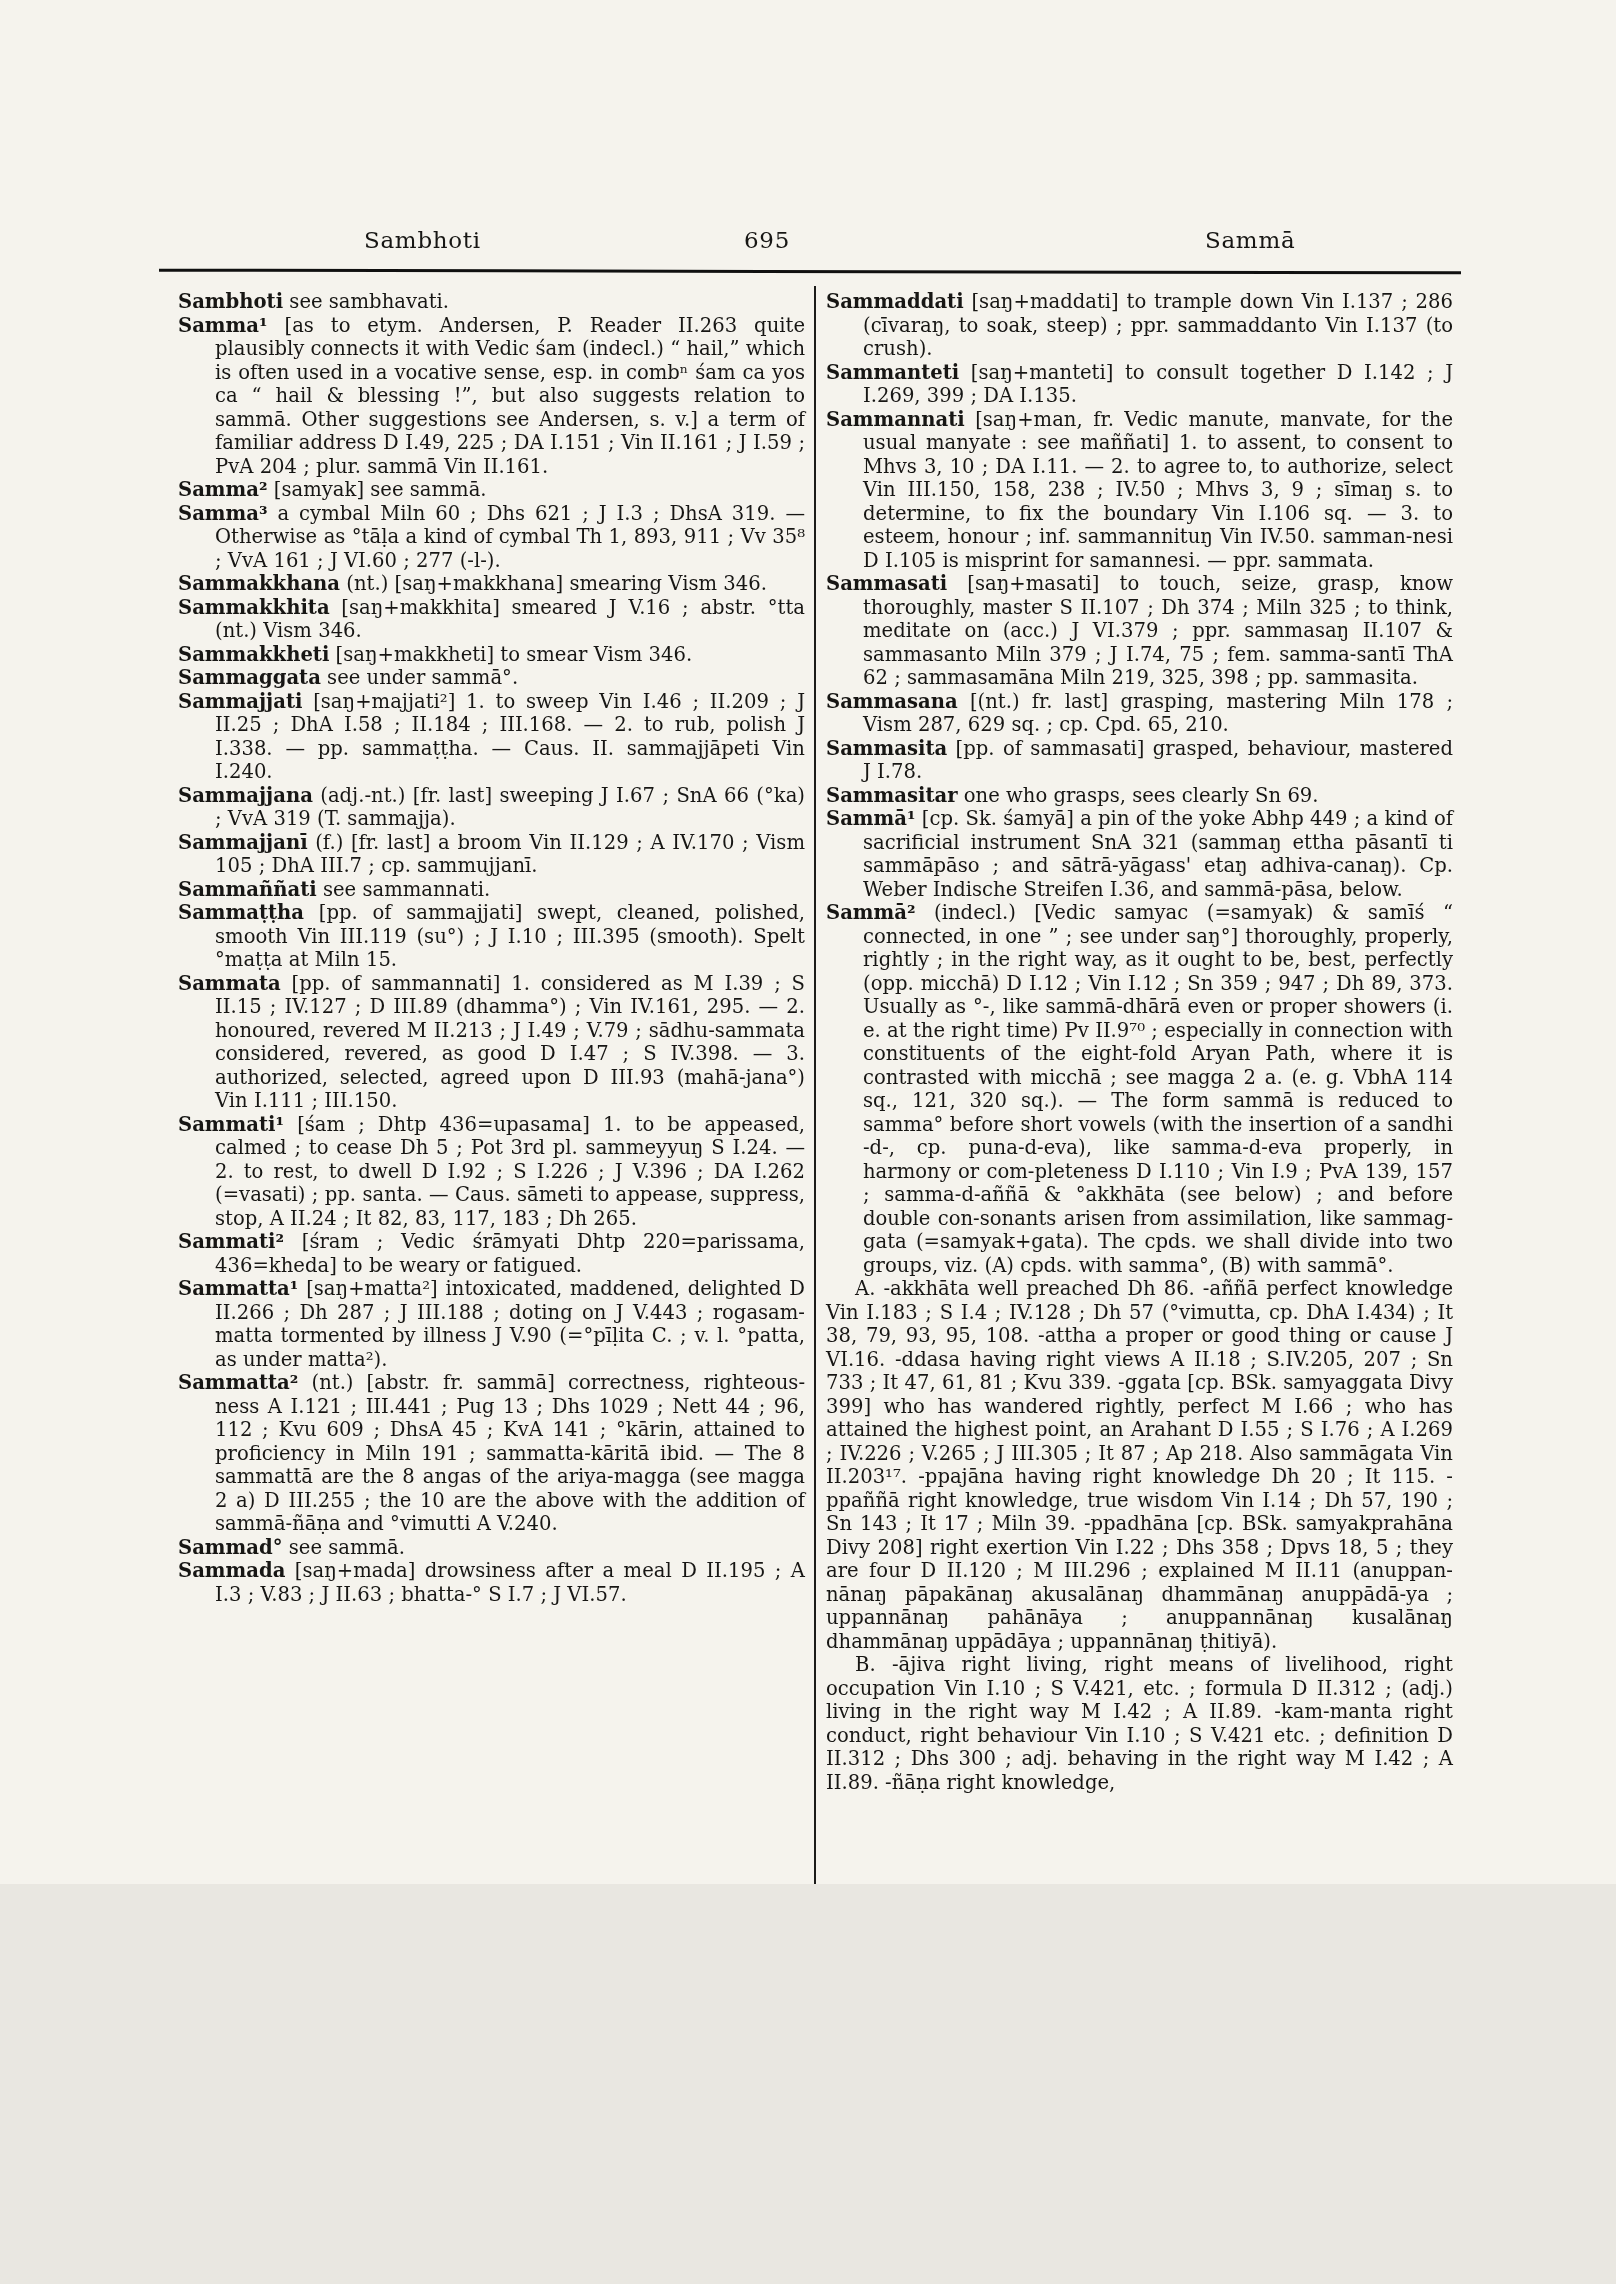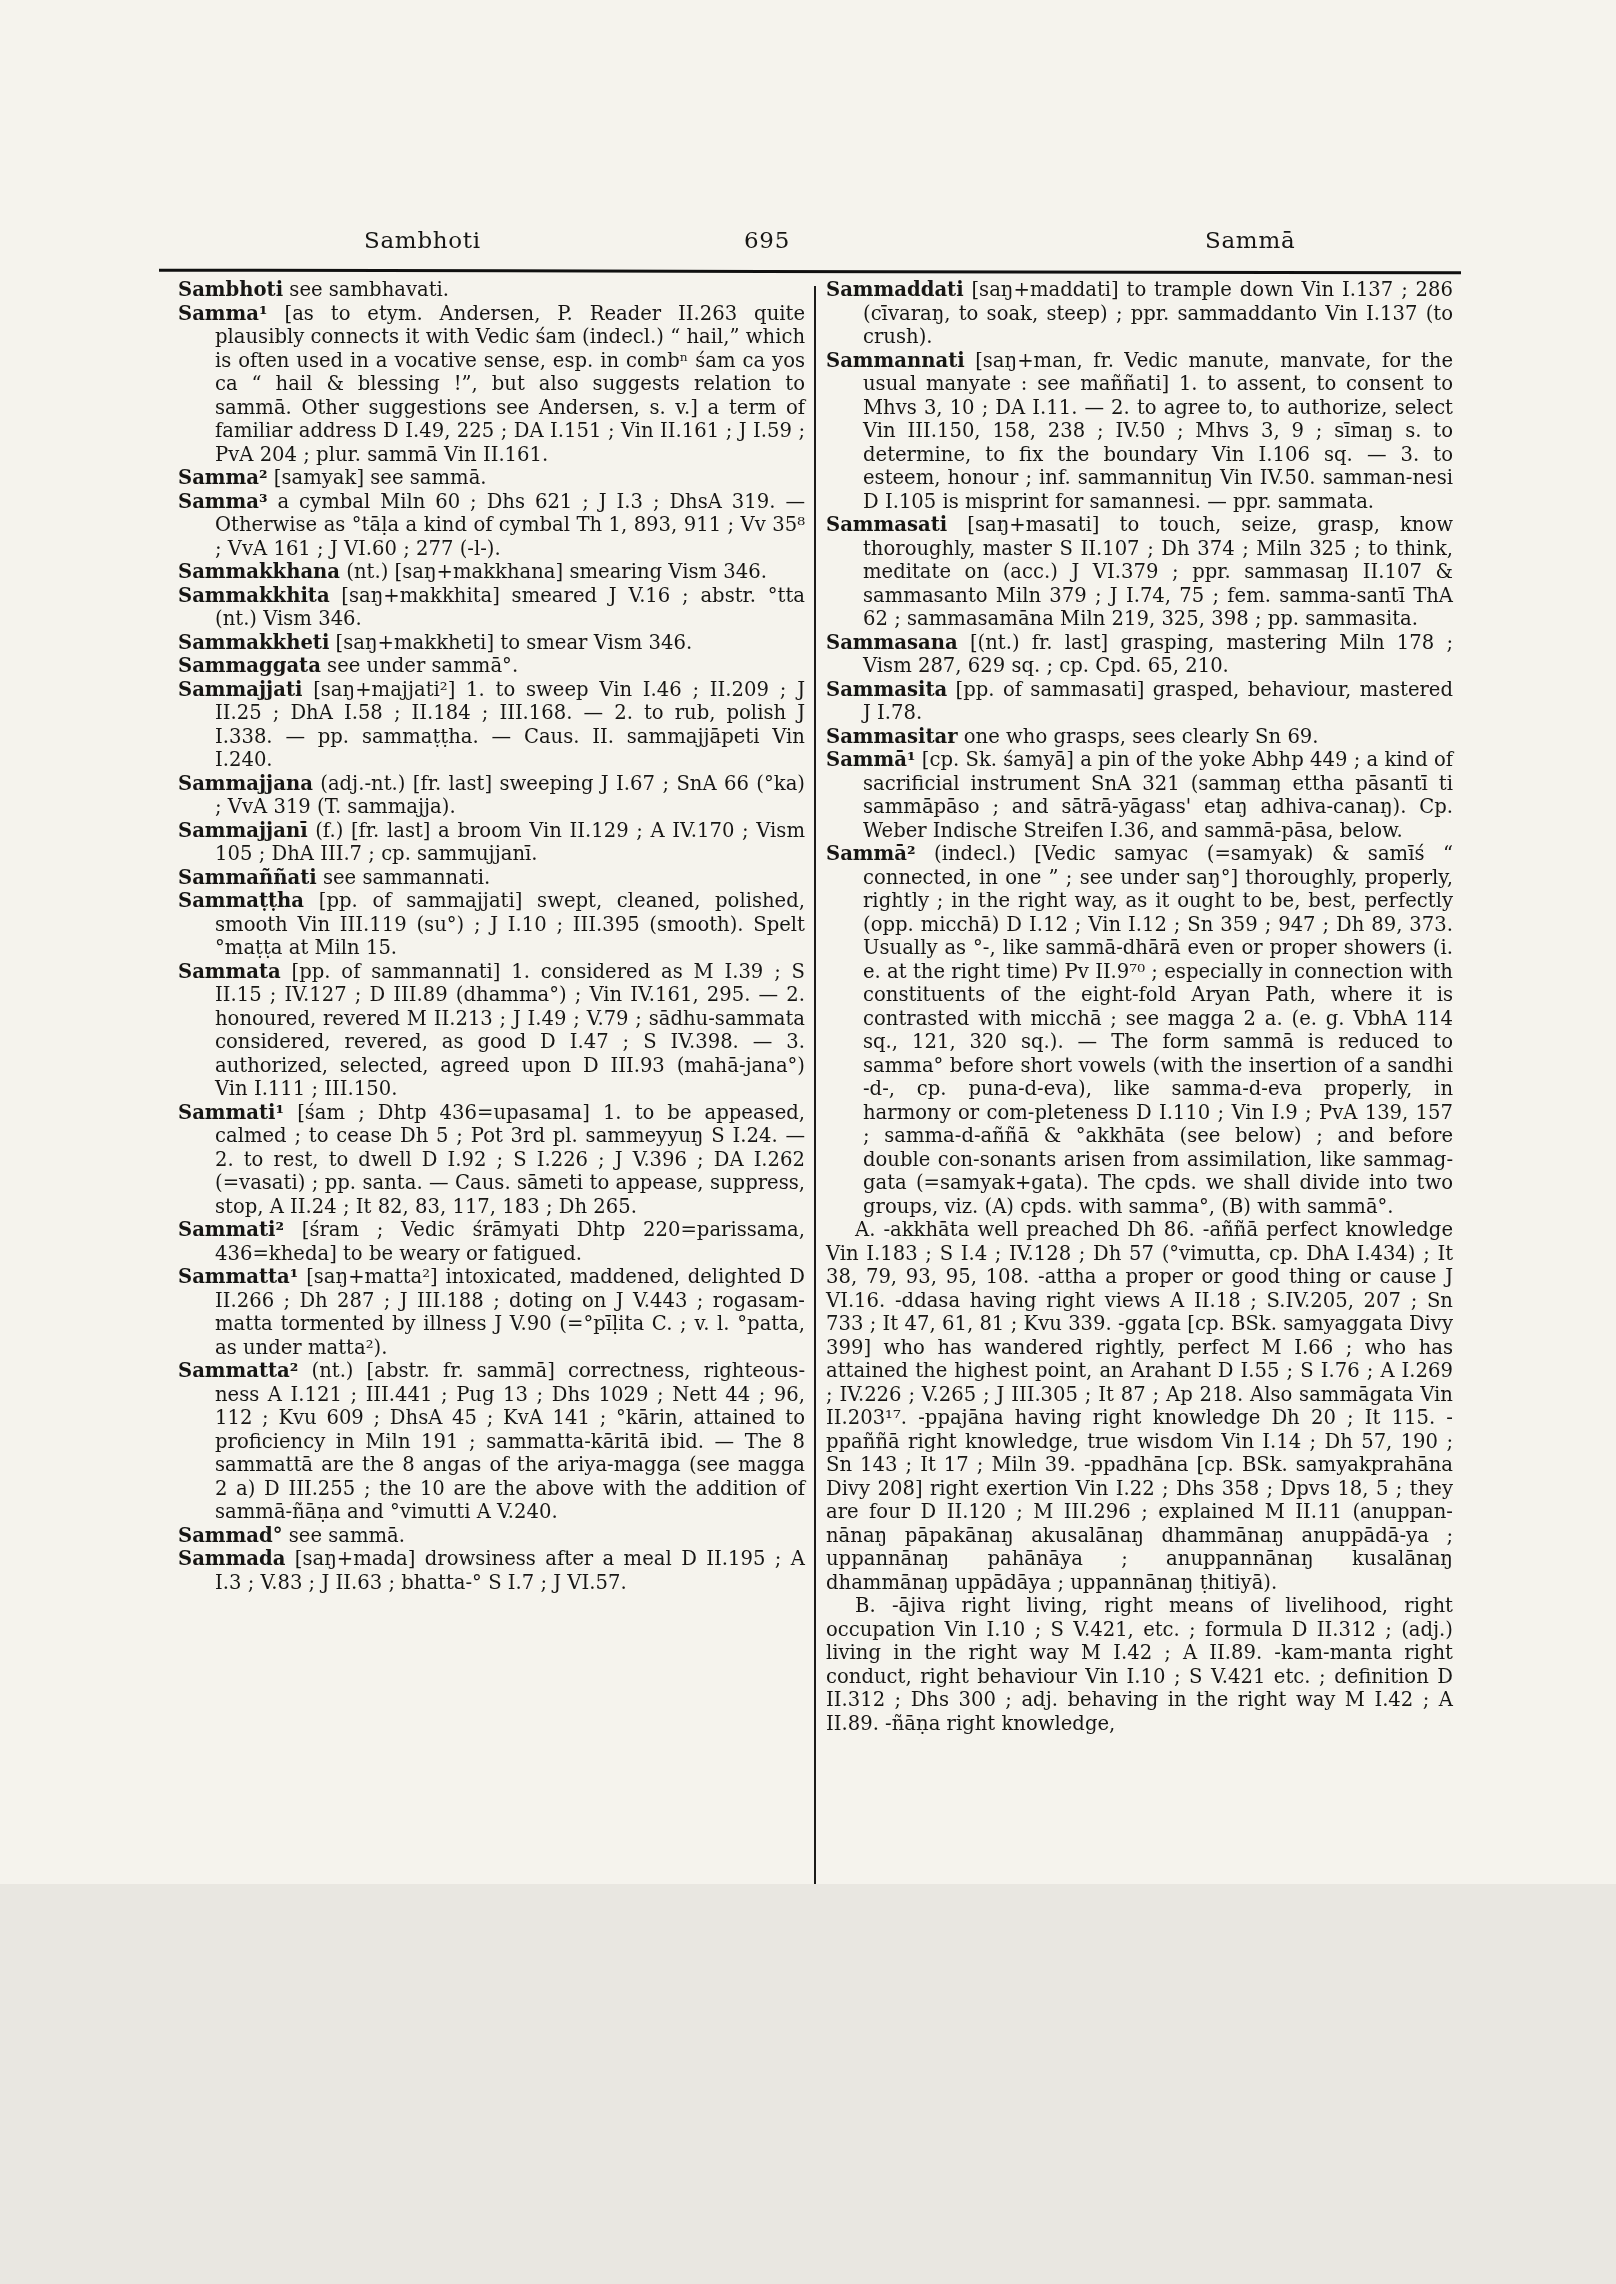--- a/index.html
+++ b/index.html
@@ -41,21 +41,21 @@
     position: absolute;
     left: 814px;
     top: 286px;
     width: 2px;
     height: 1764px;
     background: #1c1b19;
   }
 
   .columns {
     position: absolute;
-    top: 278px;
+    top: 290px;
     left: 178px;
     width: 1275px;
     display: flex;
     gap: 21px;
   }
   .column {
     width: 628px;
     font-size: 19.6px;
     line-height: 23.5px;
     text-align: justify;
@@ -104,20 +104,21 @@
         <p class="entry"><span class="head">Sammata</span><span> [pp. of sammannati] 1. considered as M I.39 ; S II.15 ; IV.127 ; D III.89 (dhamma°) ; Vin IV.161, 295. — 2. honoured, revered M II.213 ; J I.49 ; V.79 ; sādhu-sammata considered, revered, as good D I.47 ; S IV.398. — 3. authorized, selected, agreed upon D III.93 (mahā-jana°) Vin I.111 ; III.150.</span></p>
         <p class="entry"><span class="head">Sammati¹</span><span> [śam ; Dhtp 436=upasama] 1. to be appeased, calmed ; to cease Dh 5 ; Pot 3rd pl. sammeyyuŋ S I.24. — 2. to rest, to dwell D I.92 ; S I.226 ; J V.396 ; DA I.262 (=vasati) ; pp. santa. — Caus. sāmeti to appease, suppress, stop, A II.24 ; It 82, 83, 117, 183 ; Dh 265.</span></p>
         <p class="entry"><span class="head">Sammati²</span><span> [śram ; Vedic śrāmyati Dhtp 220=parissama, 436=kheda] to be weary or fatigued.</span></p>
         <p class="entry"><span class="head">Sammatta¹</span><span> [saŋ+matta²] intoxicated, maddened, delighted D II.266 ; Dh 287 ; J III.188 ; doting on J V.443 ; rogasam-matta tormented by illness J V.90 (=°pīḷita C. ; v. l. °patta, as under matta²).</span></p>
         <p class="entry"><span class="head">Sammatta²</span><span> (nt.) [abstr. fr. sammā] correctness, righteous-ness A I.121 ; III.441 ; Pug 13 ; Dhs 1029 ; Nett 44 ; 96, 112 ; Kvu 609 ; DhsA 45 ; KvA 141 ; °kārin, attained to proficiency in Miln 191 ; sammatta-kāritā ibid. — The 8 sammattā are the 8 angas of the ariya-magga (see magga 2 a) D III.255 ; the 10 are the above with the addition of sammā-ñāṇa and °vimutti A V.240.</span></p>
         <p class="entry"><span class="head">Sammad°</span><span> see sammā.</span></p>
         <p class="entry"><span class="head">Sammada</span><span> [saŋ+mada] drowsiness after a meal D II.195 ; A I.3 ; V.83 ; J II.63 ; bhatta-° S I.7 ; J VI.57.</span></p>
       </section>
     <section class="column">
         <p class="entry"><span class="head">Sammaddati</span><span> [saŋ+maddati] to trample down Vin I.137 ; 286 (cīvaraŋ, to soak, steep) ; ppr. sammaddanto Vin I.137 (to crush).</span></p>
+        <p class="entry"><span class="head">Sammanteti</span><span> [saŋ+manteti] to consult together D I.142 ; J I.269, 399 ; DA I.135.</span></p>
         <p class="entry"><span class="head">Sammannati</span><span> [saŋ+man, fr. Vedic manute, manvate, for the usual manyate : see maññati] 1. to assent, to consent to Mhvs 3, 10 ; DA I.11. — 2. to agree to, to authorize, select Vin III.150, 158, 238 ; IV.50 ; Mhvs 3, 9 ; sīmaŋ s. to determine, to fix the boundary Vin I.106 sq. — 3. to esteem, honour ; inf. sammannituŋ Vin IV.50. samman-nesi D I.105 is misprint for samannesi. — ppr. sammata.</span></p>
         <p class="entry"><span class="head">Sammasati</span><span> [saŋ+masati] to touch, seize, grasp, know thoroughly, master S II.107 ; Dh 374 ; Miln 325 ; to think, meditate on (acc.) J VI.379 ; ppr. sammasaŋ II.107 &amp; sammasanto Miln 379 ; J I.74, 75 ; fem. samma-santī ThA 62 ; sammasamāna Miln 219, 325, 398 ; pp. sammasita.</span></p>
         <p class="entry"><span class="head">Sammasana</span><span> [(nt.) fr. last] grasping, mastering Miln 178 ; Vism 287, 629 sq. ; cp. Cpd. 65, 210.</span></p>
         <p class="entry"><span class="head">Sammasita</span><span> [pp. of sammasati] grasped, behaviour, mastered J I.78.</span></p>
         <p class="entry"><span class="head">Sammasitar</span><span> one who grasps, sees clearly Sn 69.</span></p>
         <p class="entry"><span class="head">Sammā¹</span><span> [cp. Sk. śamyā] a pin of the yoke Abhp 449 ; a kind of sacrificial instrument SnA 321 (sammaŋ ettha pāsantī ti sammāpāso ; and sātrā-yāgass' etaŋ adhiva-canaŋ). Cp. Weber Indische Streifen I.36, and sammā-pāsa, below.</span></p>
         <p class="entry tight"><span class="head">Sammā²</span><span> (indecl.) [Vedic samyac (=samyak) &amp; samīś “ connected, in one ” ; see under saŋ°] thoroughly, properly, rightly ; in the right way, as it ought to be, best, perfectly (opp. micchā) D I.12 ; Vin I.12 ; Sn 359 ; 947 ; Dh 89, 373. Usually as °-, like sammā-dhārā even or proper showers (i. e. at the right time) Pv II.9⁷⁰ ; especially in connection with constituents of the eight-fold Aryan Path, where it is contrasted with micchā ; see magga 2 a. (e. g. VbhA 114 sq., 121, 320 sq.). — The form sammā is reduced to samma° before short vowels (with the insertion of a sandhi -d-, cp. puna-d-eva), like samma-d-eva properly, in harmony or com-pleteness D I.110 ; Vin I.9 ; PvA 139, 157 ; samma-d-aññā &amp; °akkhāta (see below) ; and before double con-sonants arisen from assimilation, like sammag-gata (=samyak+gata). The cpds. we shall divide into two groups, viz. (A) cpds. with samma°, (B) with sammā°.</span></p>
         <p class="para tight"><span>A. -akkhāta well preached Dh 86. -aññā perfect knowledge Vin I.183 ; S I.4 ; IV.128 ; Dh 57 (°vimutta, cp. DhA I.434) ; It 38, 79, 93, 95, 108. -attha a proper or good thing or cause J VI.16. -ddasa having right views A II.18 ; S.IV.205, 207 ; Sn 733 ; It 47, 61, 81 ; Kvu 339. -ggata [cp. BSk. samyaggata Divy 399] who has wandered rightly, perfect M I.66 ; who has attained the highest point, an Arahant D I.55 ; S I.76 ; A I.269 ; IV.226 ; V.265 ; J III.305 ; It 87 ; Ap 218. Also sammāgata Vin II.203¹⁷. -ppajāna having right knowledge Dh 20 ; It 115. -ppaññā right knowledge, true wisdom Vin I.14 ; Dh 57, 190 ; Sn 143 ; It 17 ; Miln 39. -ppadhāna [cp. BSk. samyakprahāna Divy 208] right exertion Vin I.22 ; Dhs 358 ; Dpvs 18, 5 ; they are four D II.120 ; M III.296 ; explained M II.11 (anuppan-nānaŋ pāpakānaŋ akusalānaŋ dhammānaŋ anuppādā-ya ; uppannānaŋ pahānāya ; anuppannānaŋ kusalānaŋ dhammānaŋ uppādāya ; uppannānaŋ ṭhitiyā).</span></p>
         <p class="para"><span>B. -ājiva right living, right means of livelihood, right occupation Vin I.10 ; S V.421, etc. ; formula D II.312 ; (adj.) living in the right way M I.42 ; A II.89. -kam-manta right conduct, right behaviour Vin I.10 ; S V.421 etc. ; definition D II.312 ; Dhs 300 ; adj. behaving in the right way M I.42 ; A II.89. -ñāṇa right knowledge,</span></p>
       </section>

